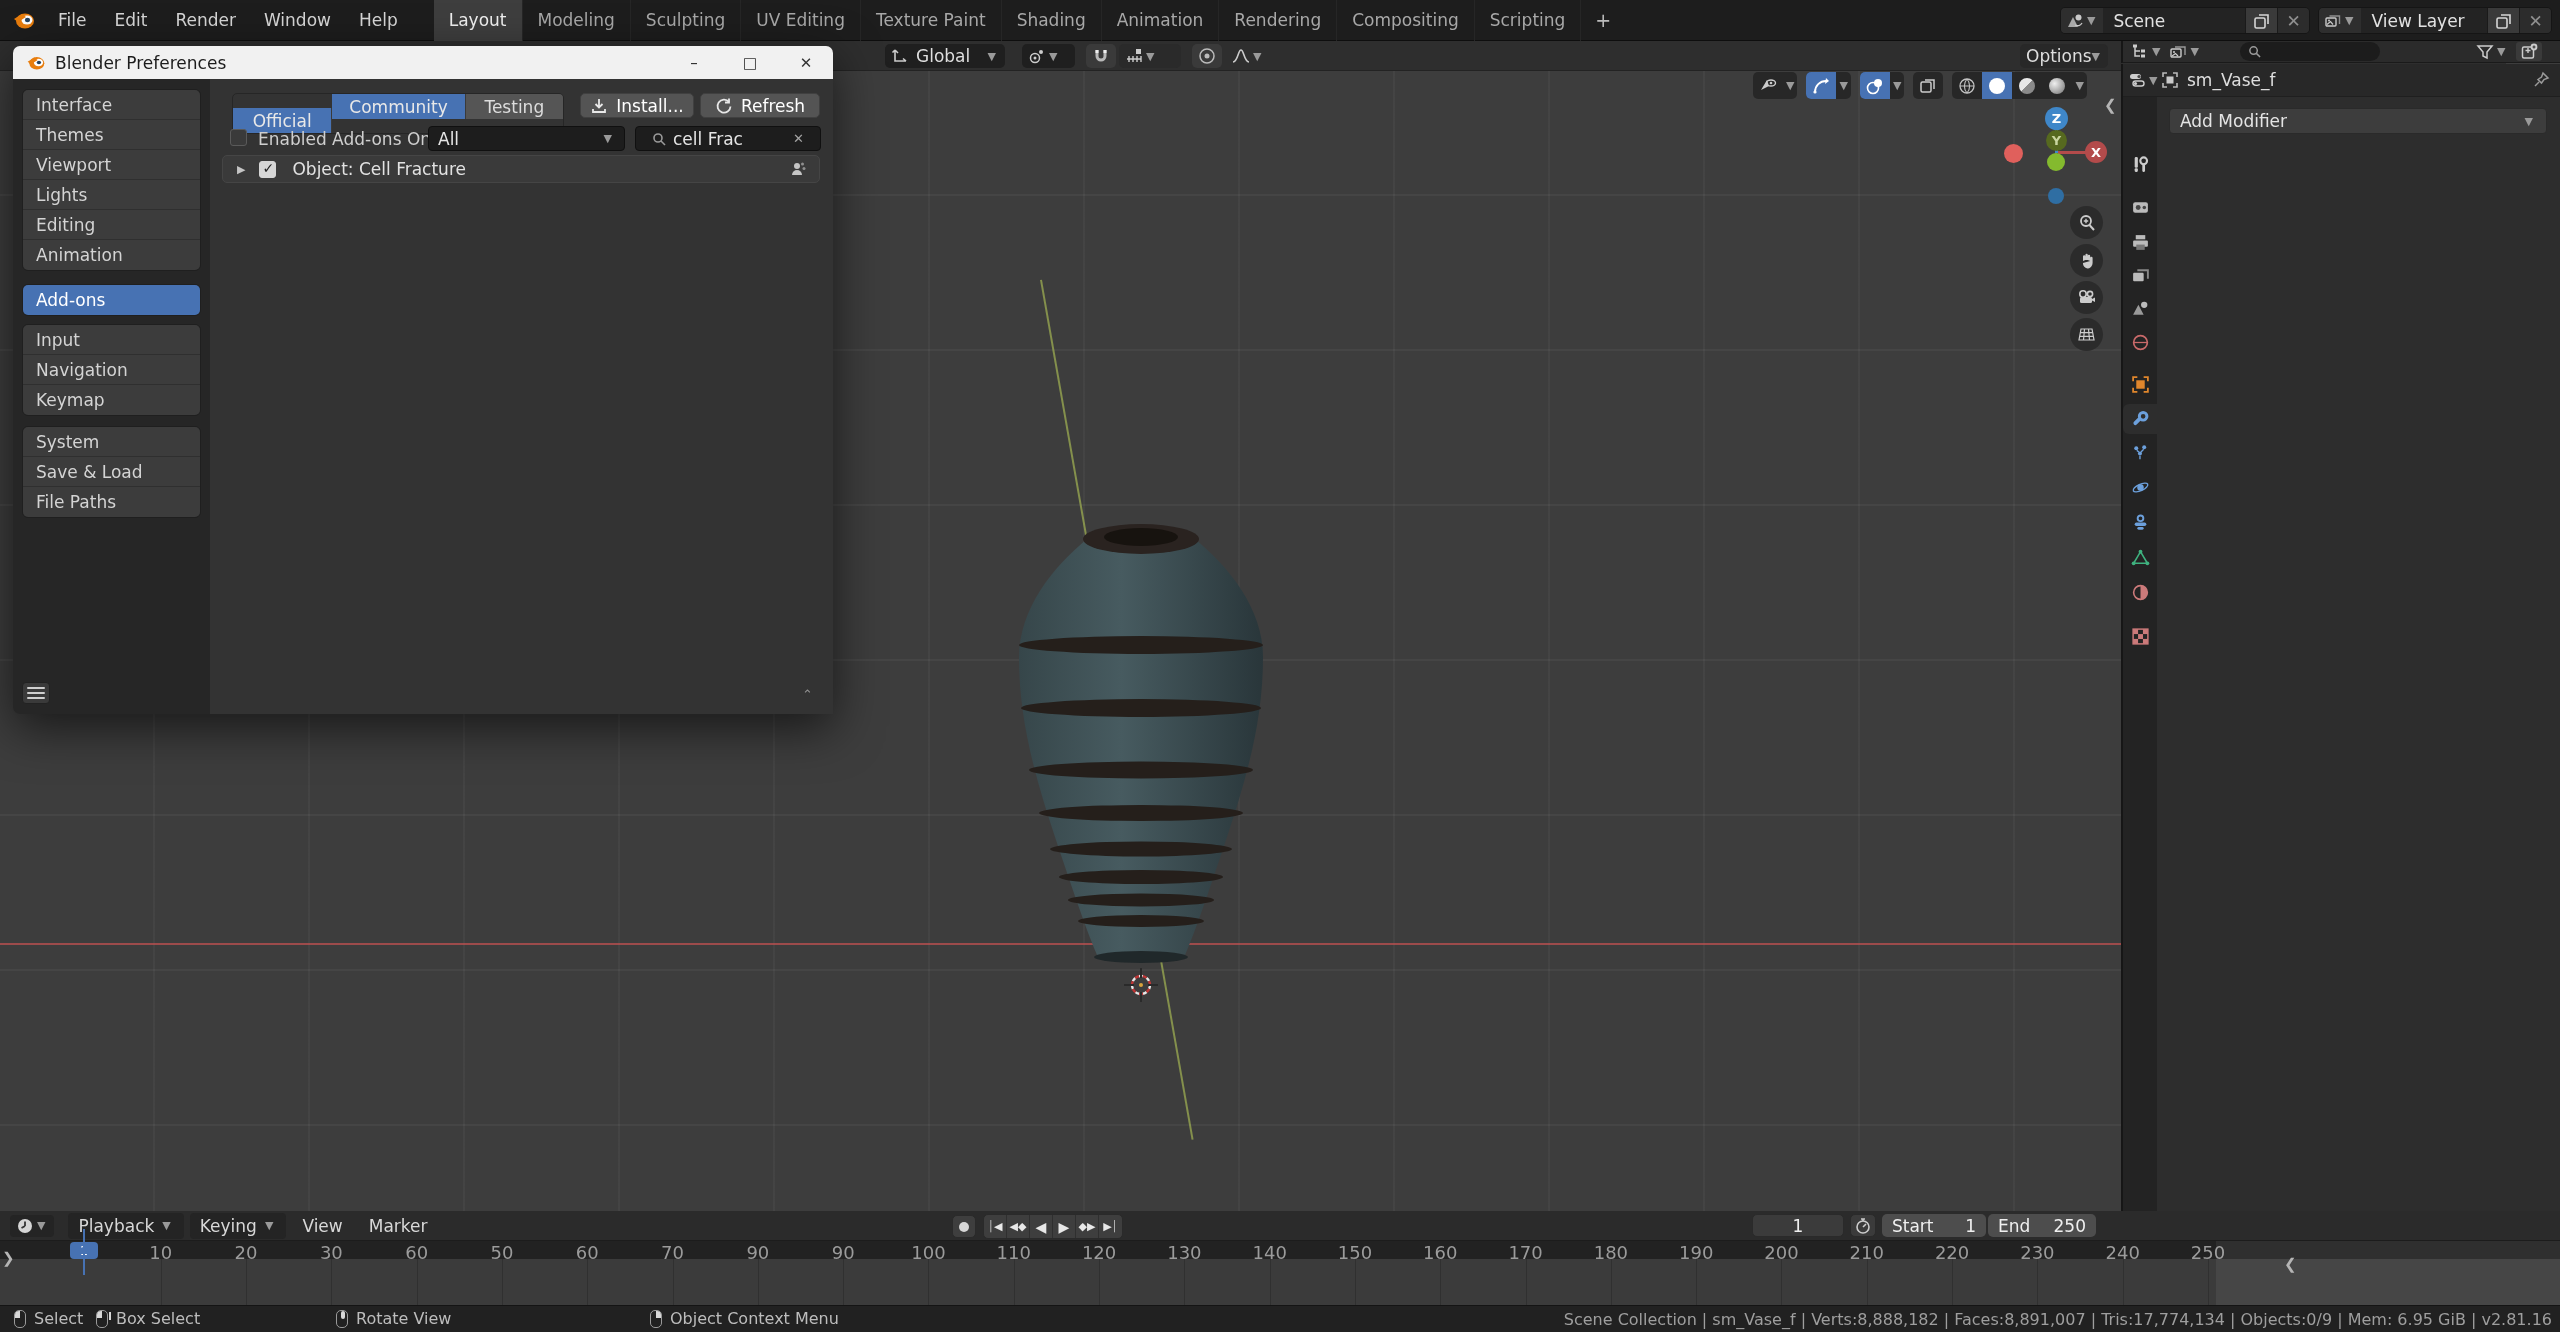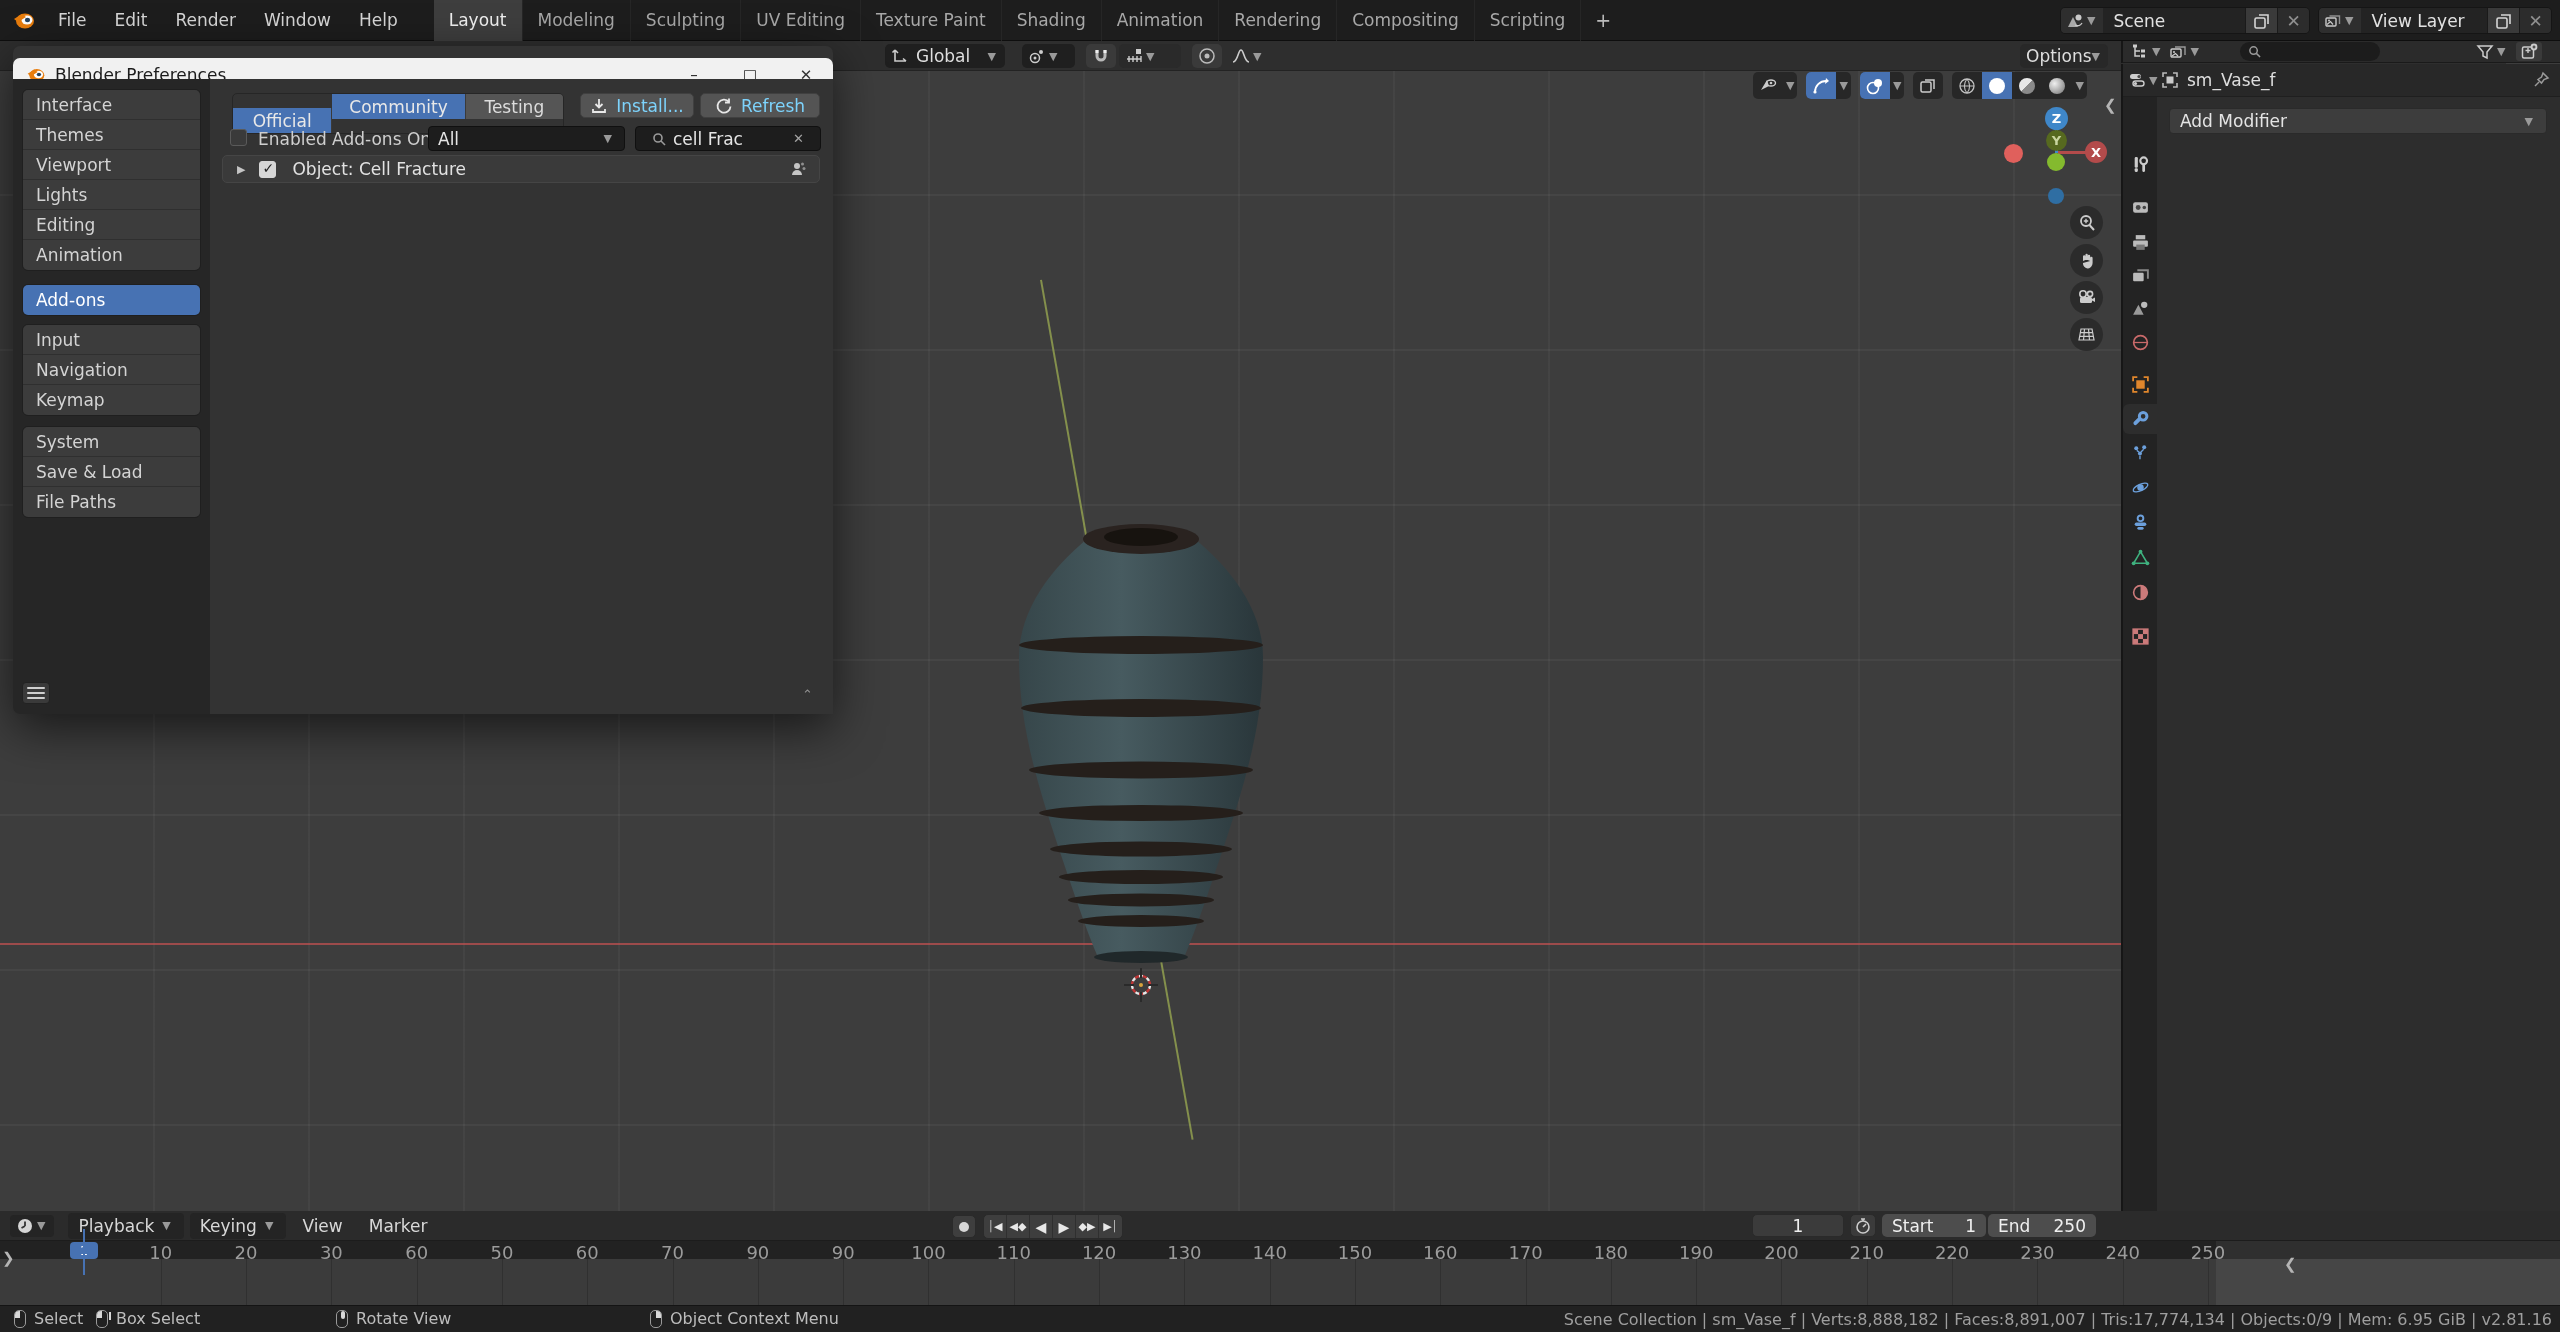--- a/index.html
+++ b/index.html
@@ -71,34 +71,34 @@
   #statusbar{position:absolute;left:0;top:1305px;width:2560px;height:27px;background:#212121;border-top:1px solid #141414;z-index:6;}
   .hint{position:absolute;top:3px;display:flex;align-items:center;gap:8px;color:#bdbdbd;font-size:16px;}
   .mouse{width:12px;height:18px;border:1.5px solid #9a9a9a;border-radius:5px;position:relative;}
   .mouse.left::before{content:'';position:absolute;left:0;top:0;width:5px;height:7px;background:#d8d8d8;border-radius:4px 0 0 0;}
   .mouse.middle::before{content:'';position:absolute;left:3.5px;top:0;width:4px;height:8px;background:#d8d8d8;border-radius:2px;}
   .mouse.right::before{content:'';position:absolute;right:0;top:0;width:5px;height:7px;background:#d8d8d8;border-radius:0 4px 0 0;}
   .mouse.drag::after{content:'';position:absolute;right:-4px;top:1px;width:2px;height:8px;background:#d8d8d8;}
   #stats{position:absolute;right:8px;top:4px;color:#9e9e9e;font-size:16px;}
   
   #prefs{position:absolute;left:13px;top:46px;width:820px;height:668px;z-index:50;border-radius:7px;box-shadow:0 14px 48px rgba(0,0,0,0.6);background:#333;}
-  #prefs-title{position:absolute;left:0;top:0;width:100%;height:33px;background:#f1f1f1;border-radius:7px 7px 0 0;display:flex;align-items:center;color:#1c1c1c;margin-top:12px;}
+  #prefs-title{position:absolute;left:0;top:0;width:100%;height:33px;background:#f1f1f1;border-radius:7px 7px 0 0;display:flex;align-items:center;color:#1c1c1c;}
   .win-ctl{width:30px;text-align:center;color:#333;font-size:15px;}
   #prefs-side{position:absolute;left:0;top:33px;width:197px;height:635px;background:#262626;border-radius:0 0 0 7px;}
   .pref-group{position:absolute;left:9px;width:179px;border:1px solid #1f1f1f;border-radius:6px;overflow:hidden;}
   .pref-item{height:30px;display:flex;align-items:center;padding-left:13px;background:#3c3c3c;border-bottom:1px solid #2f2f2f;color:#d4d4d4;}
   .pref-item:last-child{border-bottom:none;}
   .pref-item.active{background:#4772b3;color:#fff;}
   #prefs-main{position:absolute;left:197px;top:33px;width:623px;height:635px;background:#333;}
   .seg-group{position:absolute;display:flex;border-radius:5px;overflow:hidden;border:1px solid #262626;}
   .seg{height:25px;display:flex;align-items:center;justify-content:center;color:#e8e8e8;border-right:1px solid #3a3a3a;}
   .seg:last-child{border-right:none;}
   .seg.on{background:#4772b3;}
   .seg.off{background:#555;color:#ddd;}
-  .gbtn{position:absolute;height:25px;background:#545454;border:1px solid #404040;border-radius:5px;display:flex;align-items:center;justify-content:center;gap:8px;color:#7dd3fc;}
+  .gbtn{position:absolute;height:25px;background:#545454;border:1px solid #404040;border-radius:5px;display:flex;align-items:center;justify-content:center;gap:8px;color:#ffffff;}
   .checkbox{width:17px;height:17px;border-radius:3px;background:#3a3a3a;border:1px solid #5a5a5a;}
   .checkbox.checked{background:#d6d6d6;border-color:#d6d6d6;position:relative;}
   .checkbox.checked::after{content:'✓';position:absolute;left:2px;top:-2px;color:#222;font-size:14px;font-weight:bold;}
   .darkfield{position:absolute;height:25px;background:#1d1d1d;border:1px solid #101010;border-radius:4px;display:flex;align-items:center;color:#e5e5e5;}
   #addon-row{position:absolute;left:12px;top:76px;width:598px;height:28px;background:#3a3a3a;border:1px solid #454545;border-radius:5px;display:flex;align-items:center;color:#e2e2e2;}
   #burger{position:absolute;left:9px;bottom:10px;width:28px;height:22px;background:#3a3a3a;border:1px solid #222;border-radius:4px;display:flex;flex-direction:column;justify-content:center;gap:2.5px;padding:0 4px;}
   #burger span{height:2.5px;background:#cfcfcf;border-radius:1px;}
   svg{display:block;}
 </style>
 </head>

